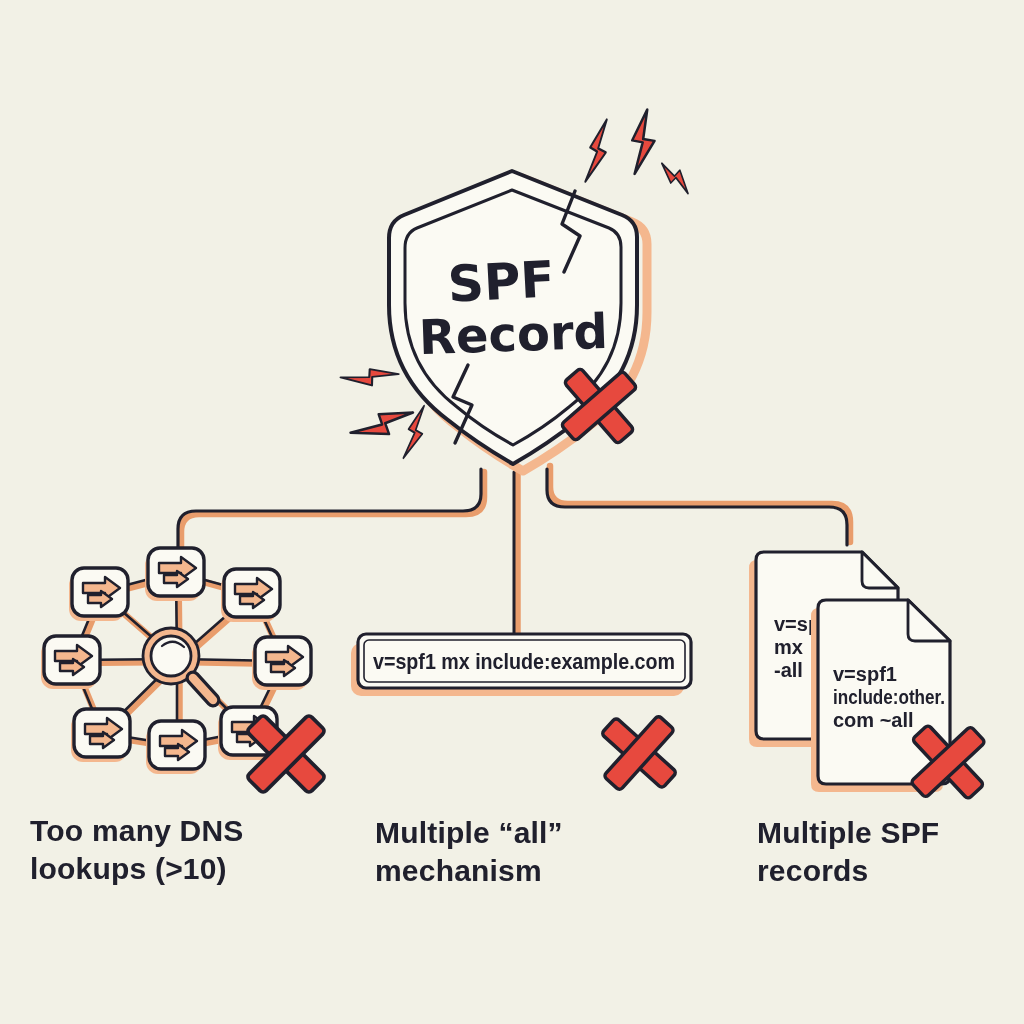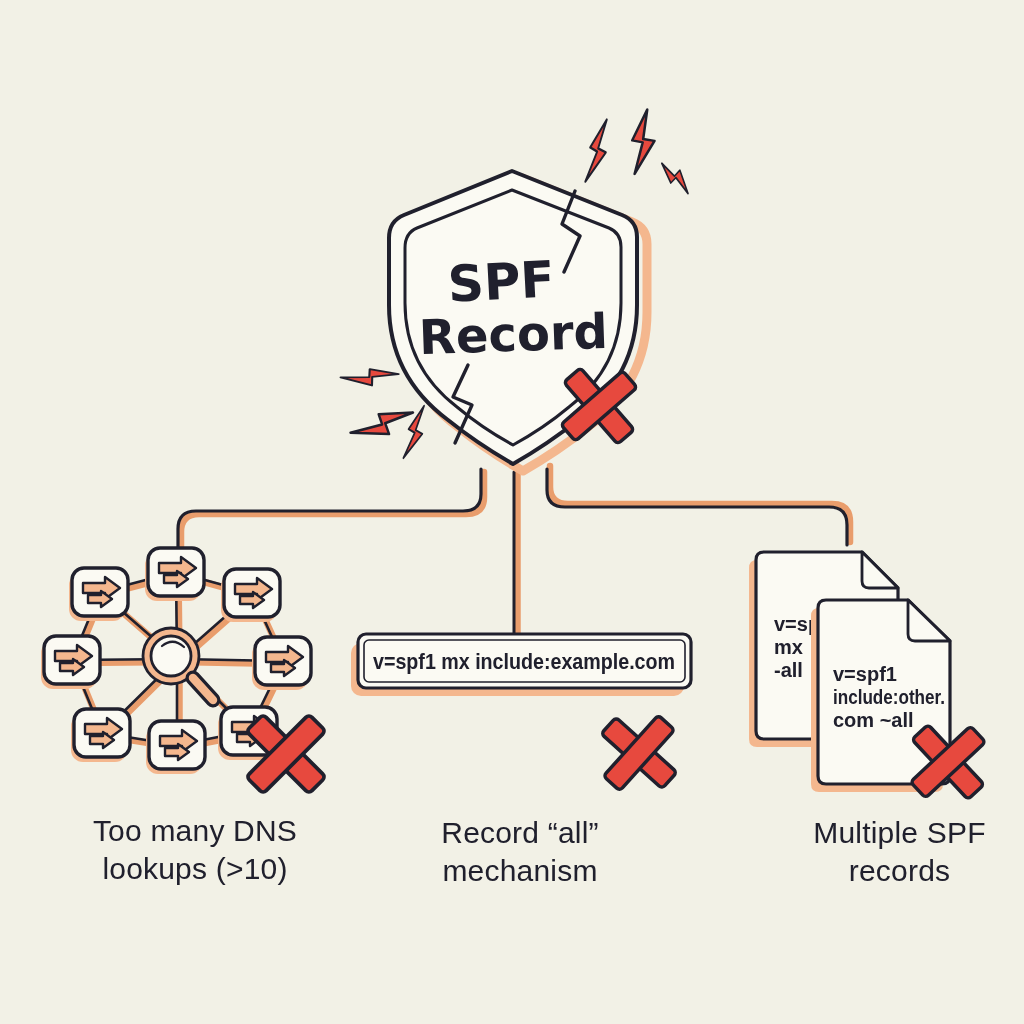--- a/index.html
+++ b/index.html
@@ -18,22 +18,22 @@
   .node-shadow{fill:var(--orange_light);}
   .node-box{fill:var(--paper);stroke:var(--ink);stroke-width:3.4;}
   .glyph{fill:var(--orange_light);stroke:var(--ink);stroke-width:2.4;stroke-linejoin:round;}
   .doc-body{fill:var(--paper);stroke:var(--ink);stroke-width:3.2;stroke-linejoin:round;}
   .doc-fold{fill:var(--paper);stroke:var(--ink);stroke-width:2.8;stroke-linejoin:round;}
 
   .shield-text{fill:var(--ink);font-family:"DejaVu Sans",sans-serif;font-weight:700;}
   .record-text{fill:var(--ink);font-family:"Liberation Sans",sans-serif;font-weight:700;}
   .doc-text{fill:var(--ink);font-family:"Liberation Sans",sans-serif;font-weight:700;font-size:20px;}
 
-  .caption{position:absolute;color:var(--ink,#20202d);font-weight:400;font-size:30px;
-           line-height:1.28;text-align:center;white-space:pre-line;letter-spacing:0.2px;}
+  .caption{position:absolute;color:var(--ink,#20202d);font-weight:700;font-size:30px;
+           line-height:1.28;white-space:pre-line;letter-spacing:0.2px;}
   #caption-dns{left:30px;top:812px;width:330px;}
   #caption-missing{left:375px;top:814px;width:290px;}
   #caption-multiple{left:757px;top:814px;width:285px;}
 </style>
 </head>
 <body>
 
 <div id="canvas">
   <svg id="art" width="1024" height="1024" viewBox="0 0 1024 1024">
 
@@ -138,17 +138,17 @@
       <text class="doc-text" x="833" y="681">v=spf1</text>
       <text class="doc-text" x="833" y="704" textLength="112" lengthAdjust="spacingAndGlyphs">include:other.</text>
       <text class="doc-text" x="833" y="727">com ~all</text>
 
       <use href="#xmark" transform="translate(948,762) rotate(2)"></use>
     </g>
   </svg>
 
   <div class="caption" id="caption-dns">Too many DNS
 lookups (&gt;10)</div>
-  <div class="caption" id="caption-missing">Record “all”
+  <div class="caption" id="caption-missing">Multiple “all”
 mechanism</div>
   <div class="caption" id="caption-multiple">Multiple SPF
 records</div>
 </div>
 
 </body></html>

